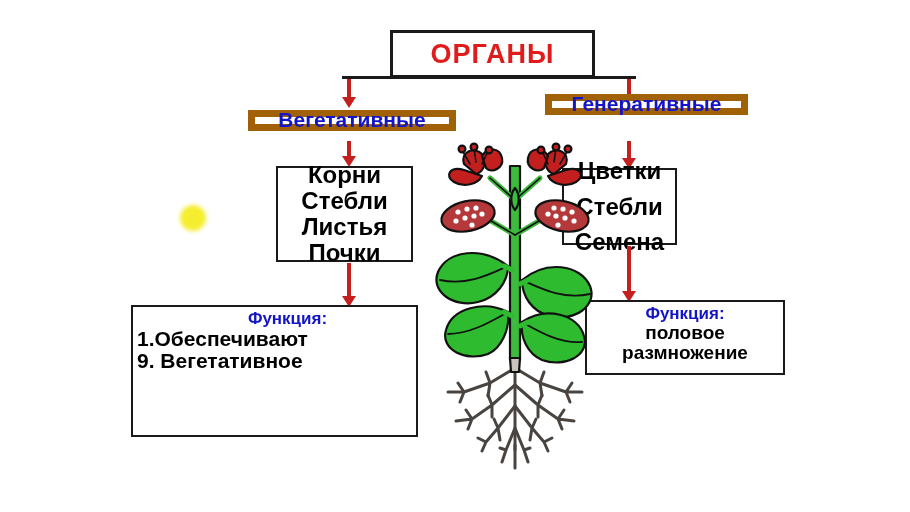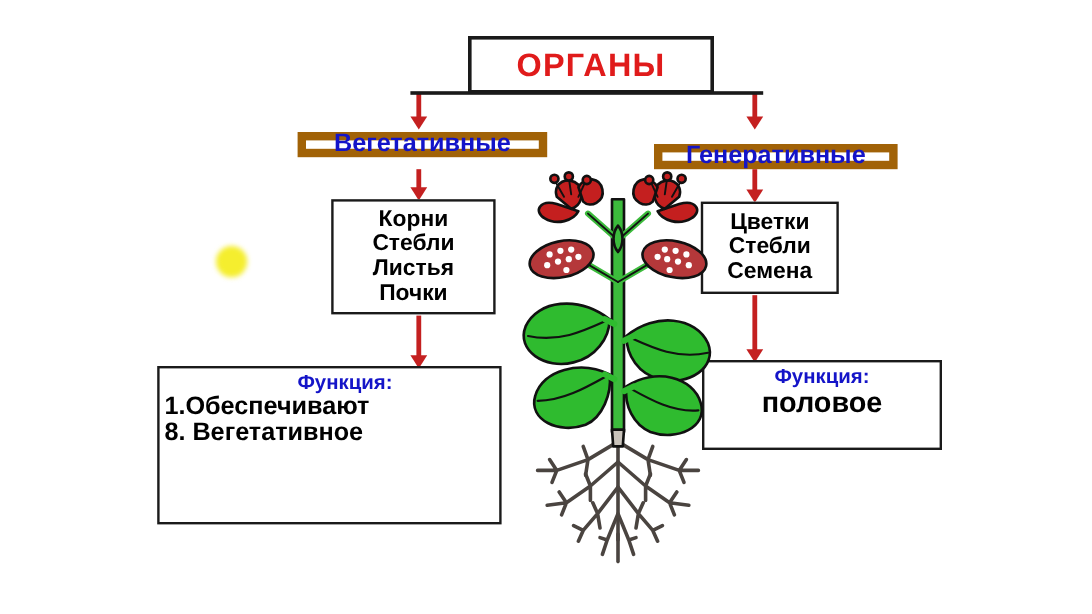--- a/index.html
+++ b/index.html
@@ -55,45 +55,46 @@
     font-size: 21px;
     font-weight: bold;
   }
   #box-vegetativnye {
     left: 248px;
     top: 110px;
     width: 208px;
   }
   #box-generativnye {
     left: 545px;
-    top: 120px;
+    top: 94px;
     width: 203px;
   }
 
   
   .organbox {
     border: 2px solid #1a1a1a;
   }
   .organbox .txt {
     color: #000000;
-    font-size: 19px;
+    font-size: 24px;
     font-weight: bold;
     line-height: 1.08;
   }
   #box-vegetative-organs {
     left: 276px;
     top: 166px;
     width: 137px;
     height: 96px;
   }
   #box-generative-organs {
-    left: 584px;
+    left: 562px;
     top: 168px;
     width: 115px;
     height: 77px;
+    gap: 10px;
   }
 
   
   .funcbox {
     border: 2px solid #1a1a1a;
     justify-content: flex-start;
     padding-top: 3px;
   }
   .funcbox .heading {
     color: #1414c8;
@@ -121,21 +122,21 @@
   #box-func-vegetative .line.indented {
     padding-left: 26px;
   }
   #box-func-generative {
     left: 585px;
     top: 300px;
     width: 200px;
     height: 75px;
   }
   #box-func-generative .line {
-    font-size: 24px;
+    font-size: 19px;
   }
 
   
   .arrow {
     position: absolute;
   }
   .arrow .shaft {
     position: absolute;
     left: 50%;
     top: 0;
@@ -233,26 +234,27 @@
     <div class="head"></div>
   </div>
   <div class="arrow" style="left:622px; top:246px; width:14px; height:56px;">
     <div class="shaft" style="height:46px;"></div>
     <div class="head"></div>
   </div>
 
   <div class="box funcbox" id="box-func-vegetative">
     <span class="heading">Функция:</span>
     <span class="line">1.Обеспечивают</span>
-    <span class="line">8. Вегетативное</span>
+    <span class="line">9. Вегетативное</span>
   </div>
 
   <div class="box funcbox" id="box-func-generative">
     <span class="heading">Функция:</span>
     <span class="line">половое</span>
+    <span class="line">размножение</span>
   </div>
 
   <svg id="plant-illustration" viewBox="0 0 190 345">
     <g stroke="#111111" stroke-width="2.2" stroke-linejoin="round" stroke-linecap="round">
 
       <g fill="none" stroke="#4a4440" stroke-width="3">
         <path d="M95 218 L95 310"></path>
         <path d="M95 228 L70 243 L44 252 M70 243 L66 232 M70 243 L68 256 M44 252 L38 243 M44 252 L40 262 M44 252 L28 252"></path>
         <path d="M95 228 L120 243 L146 252 M120 243 L124 232 M120 243 L122 256 M146 252 L152 243 M146 252 L150 262 M146 252 L162 252"></path>
         <path d="M95 245 L72 265 L52 279 M72 265 L68 255 M72 265 L72 277 M52 279 L46 270 M52 279 L48 289 M52 279 L36 281"></path>

